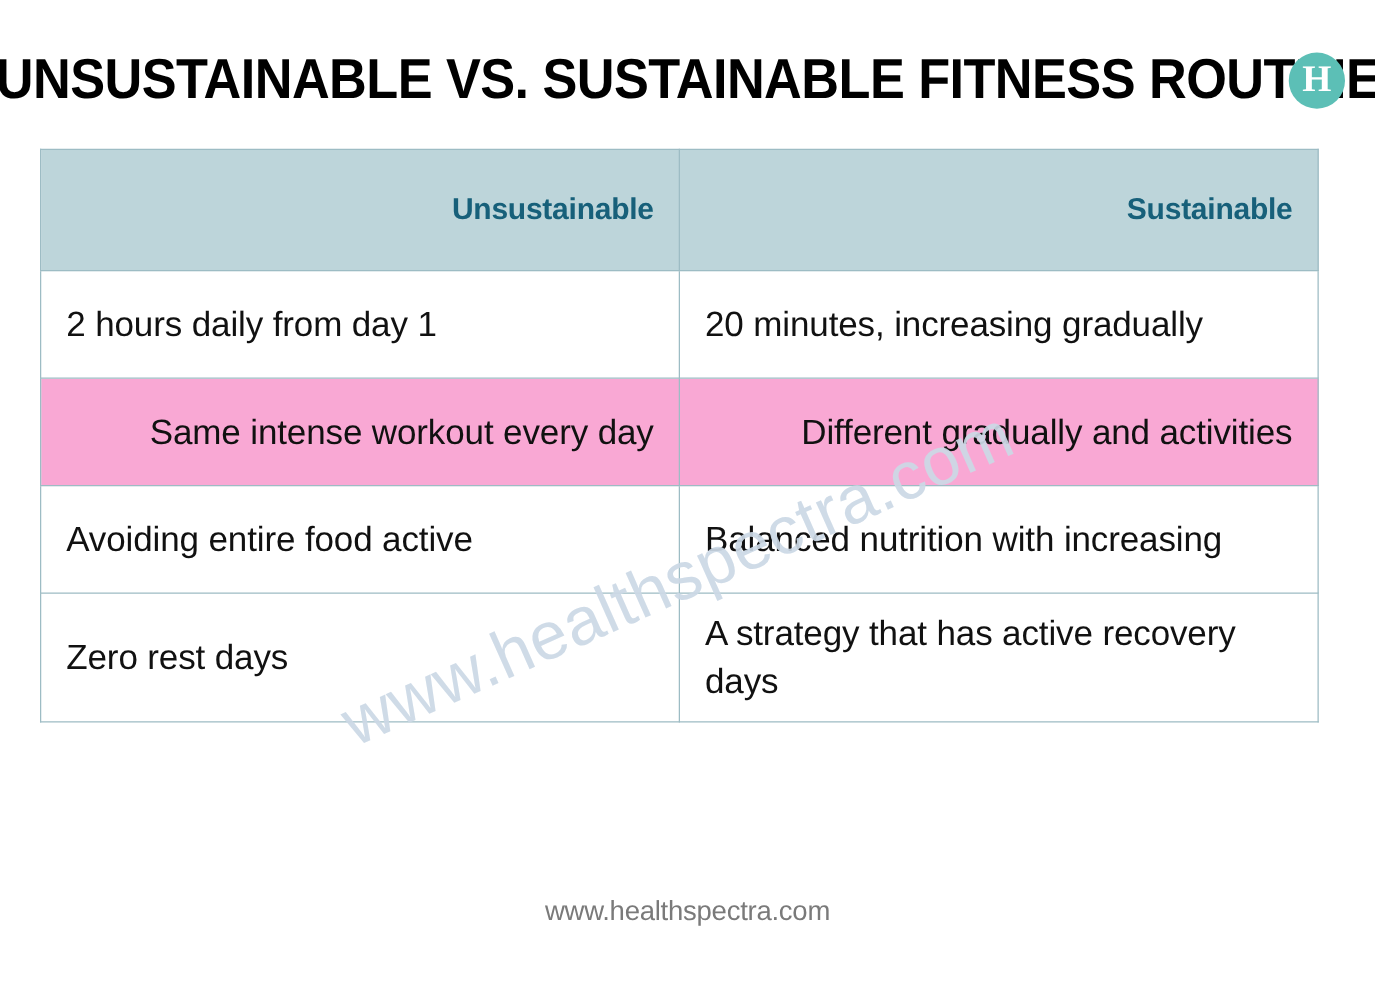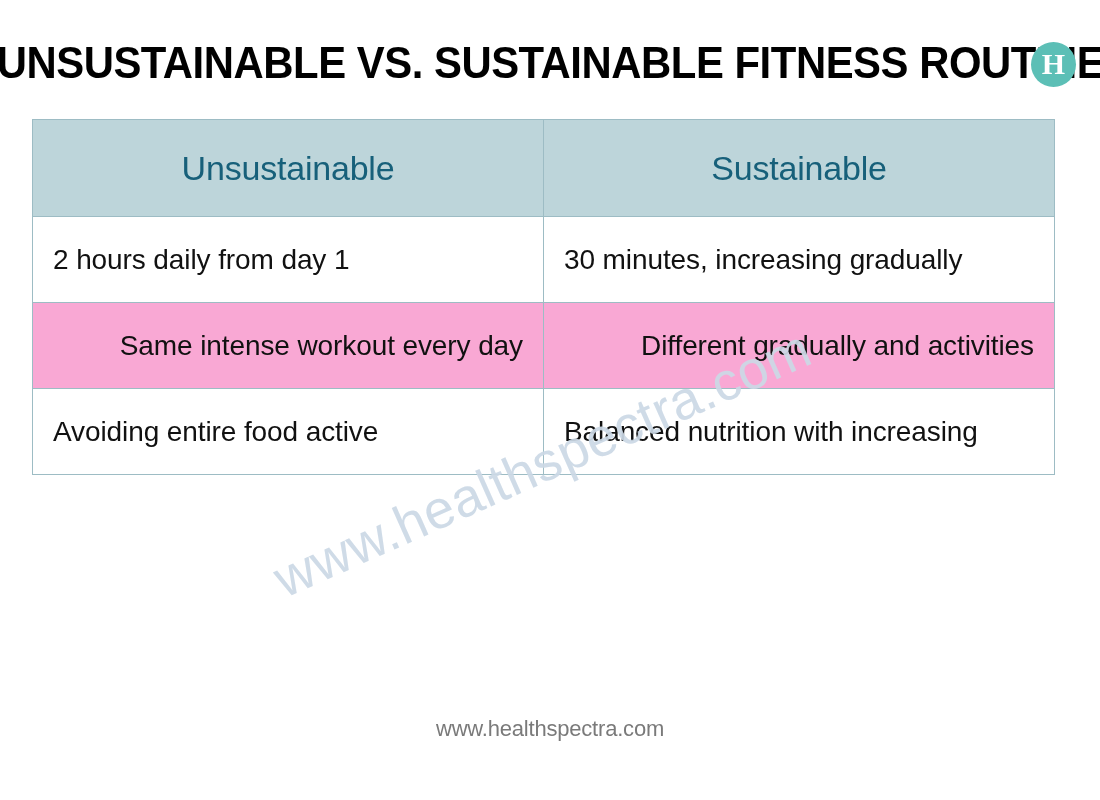--- a/index.html
+++ b/index.html
@@ -76,24 +76,24 @@
   table.compare th,
   table.compare td {
     border: 1px solid #9dbcc4;
     padding: 0 20px;
     text-align: left;
     vertical-align: middle;
   }
   table.compare thead th {
     background: #bdd5da;
     height: 96px;
-    text-align: center;
+    text-align: right;
     color: #17607a;
-    font-size: 34px;
-    font-weight: normal;
+    font-size: 24px;
+    font-weight: bold;
     letter-spacing: -0.2px;
   }
   table.compare tbody td {
     font-size: 28px;
     color: #111111;
     letter-spacing: -0.1px;
     line-height: 1.35;
     height: 85px;
     background: #ffffff;
   }
@@ -150,29 +150,33 @@
   <table class="compare">
     <thead>
       <tr>
         <th>Unsustainable</th>
         <th>Sustainable</th>
       </tr>
     </thead>
     <tbody>
       <tr>
         <td>2 hours daily from day 1</td>
-        <td>30 minutes, increasing gradually</td>
+        <td>20 minutes, increasing gradually</td>
       </tr>
       <tr class="striped">
         <td>Same intense workout every day</td>
         <td>Different gradually and activities</td>
       </tr>
       <tr>
         <td>Avoiding entire food active</td>
         <td>Balanced nutrition with increasing</td>
+      </tr>
+      <tr class="tall">
+        <td>Zero rest days</td>
+        <td>A strategy that has active recovery days</td>
       </tr>
     </tbody>
   </table>
 </div>
 
 <div class="watermark">www.healthspectra.com</div>
 
 <div class="footer">www.healthspectra.com</div>
 
 </body></html>

